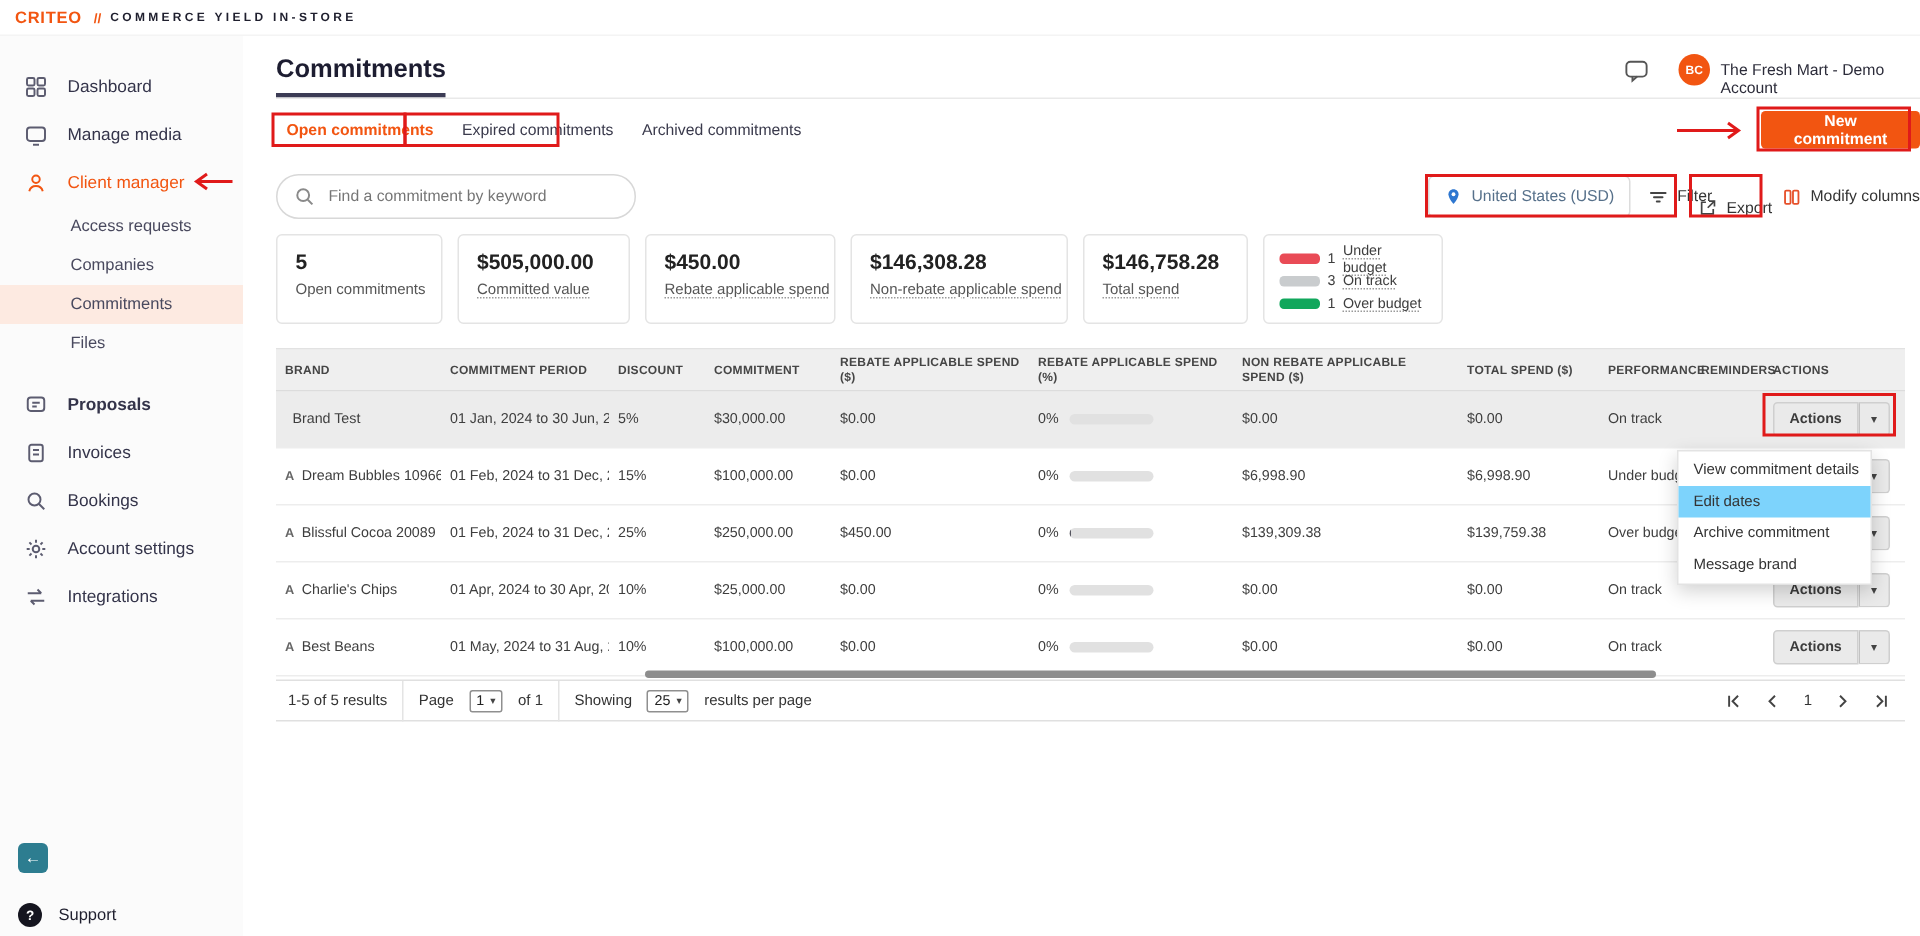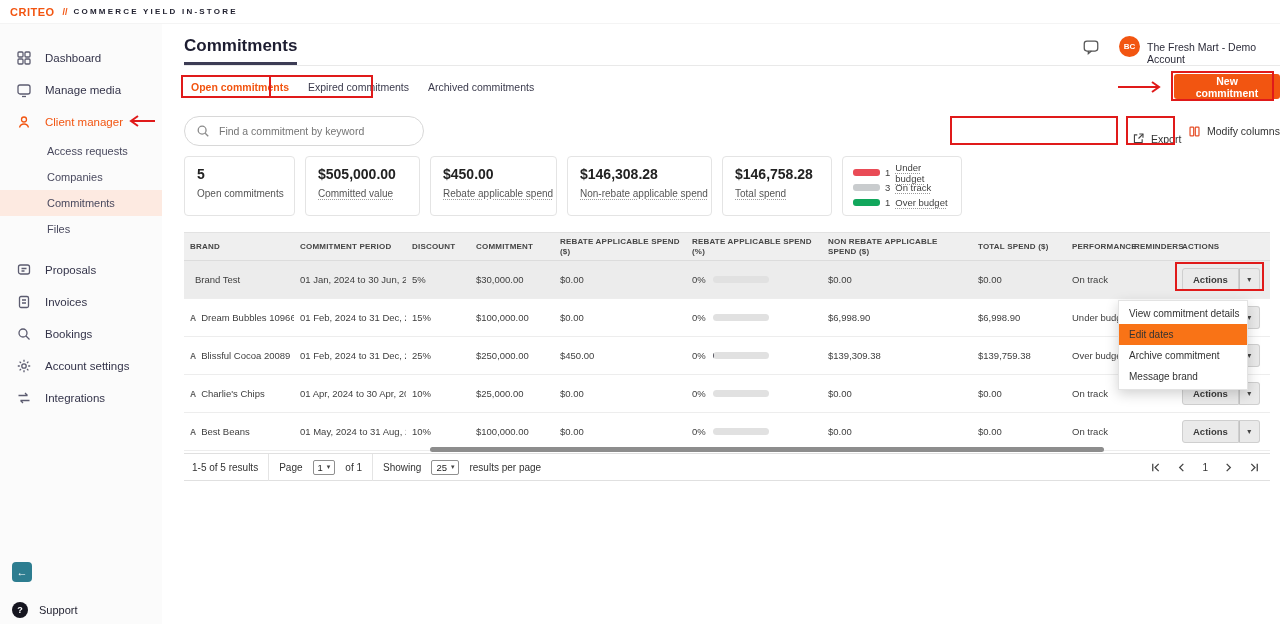--- a/index.html
+++ b/index.html
@@ -14,21 +14,21 @@
 
   
   .sidebar { position:absolute; top:24px; left:0; width:162px; height:600px; background:#fbfbfb; }
   .nav { padding-top:18px; }
   .nav-item { height:32px; display:flex; align-items:center; gap:13px; padding:0 16px; font-size:11.5px; color:#34344a; cursor:pointer; }
   .nav-item svg { width:16px; height:16px; color:#5c5c70; flex:0 0 auto; }
   .nav-item.active { color:#f25511; }
   .nav-item.active svg { color:#f25511; }
   .sub-item { height:26px; display:flex; align-items:center; padding-left:47px; font-size:11px; color:#49495e; cursor:pointer; }
   .sub-item.selected { background:#fdeae1; }
-  .group-gap { margin-top:12px; }
+  .group-gap { margin-top:12px;font-weight:bold; }
   .collapse-btn { position:absolute; left:12px; bottom:42px; width:20px; height:20px; border-radius:4px; background:#2d7d90; color:#fff; display:flex; align-items:center; justify-content:center; font-size:11px; cursor:pointer; }
   .support { position:absolute; left:12px; bottom:6px; display:flex; align-items:center; gap:11px; font-size:11px; color:#1f1f2e; cursor:pointer; }
   .support-icon { width:16px; height:16px; border-radius:50%; background:#15151f; color:#fff; font-size:9px; font-weight:bold; display:flex; align-items:center; justify-content:center; }
 
   
   .main { position:absolute; left:162px; top:24px; width:1118px; height:600px; background:#fff; }
   .page-title { position:absolute; left:22px; top:12px; font-size:17px; font-weight:bold; color:#1d1d31; }
   .title-underline { position:absolute; left:22px; top:38px; width:113px; height:3px; background:#3c3c55; }
   .header-divider { position:absolute; left:22px; right:0; top:41px; height:1px; background:#e9e9e9; }
   .chat-icon { position:absolute; left:920px; top:14px; cursor:pointer; }
@@ -72,21 +72,21 @@
   .track { display:inline-block; width:56px; height:7px; background:#e1e1e1; border-radius:4px; overflow:hidden; }
   .fill { display:block; height:7px; background:#55555f; border-radius:4px; }
   .actions-btn { display:inline-flex; height:23px; cursor:pointer; }
   .actions-label { display:flex; align-items:center; padding:0 10px; background:#eaeaea; border:1px solid #cfcfcf; border-radius:3px 0 0 3px; font-size:9.5px; color:#3c3c3c; font-weight:bold; }
   .actions-caret { display:flex; align-items:center; justify-content:center; width:21px; background:#eaeaea; border:1px solid #cfcfcf; border-left:1px solid #c2c2c2; border-radius:0 3px 3px 0; font-size:8px; color:#444; }
   .hscroll-thumb { position:absolute; left:246px; top:215px; width:674px; height:5px; background:#8d8d8d; border-radius:3px; cursor:grab; }
 
   
   .dropdown { position:absolute; left:956px; top:276px; width:130px; background:#fff; border:1px solid #e3e3e3; box-shadow:0 4px 12px rgba(0,0,0,.18); z-index:30; padding:2px 0; }
   .menu-item { padding:5px 10px; font-size:10px; color:#333; cursor:pointer; white-space:nowrap; }
-  .menu-item.hl { background:#f97316; }
+  .menu-item.hl { background:#7dd3fc; }
 
   
   .pagination { position:absolute; left:22px; top:429px; width:1086px; height:28px; border-top:1px solid #e0e0e0; border-bottom:1px solid #e0e0e0; display:flex; align-items:center; font-size:10px; color:#333; padding:0 10px 0 8px; gap:10px; }
   .vsep { width:1px; height:27px; background:#e4e4e4; align-self:center; }
   .select-box { display:inline-flex; align-items:center; gap:4px; border:1px solid #8f8f8f; border-radius:2px; padding:1px 4px; font-size:9.5px; color:#222; cursor:pointer; background:#fff; }
   .select-box .caret { font-size:7px; color:#444; }
   .pager { margin-left:auto; display:flex; align-items:center; gap:15px; }
   .pg-btn { cursor:pointer; display:flex; align-items:center; }
   .pg-num { font-size:10px; color:#333; }
 
@@ -210,20 +210,37 @@
     <button class="new-commitment">New commitment</button>
 
     <div class="search-wrap">
       <svg viewBox="0 0 16 16" width="14" height="14">
           <circle cx="7" cy="7" r="4.5" fill="none" stroke="#8a8a8a" stroke-width="1.5"></circle>
           <line x1="10.5" y1="10.5" x2="14" y2="14" stroke="#8a8a8a" stroke-width="1.5"></line>
         </svg>
       <input class="search-input" type="text" placeholder="Find a commitment by keyword" style="">
     </div>
 
+    <div class="region-group">
+      <div class="region-pill">
+        <svg viewBox="0 0 16 16" width="12" height="12">
+            <path d="M8 1.5c-2.6 0-4.5 1.9-4.5 4.4C3.5 9.6 8 14.5 8 14.5s4.5-4.9 4.5-8.6C12.5 3.4 10.6 1.5 8 1.5z" fill="#2e77d0"></path>
+            <circle cx="8" cy="6" r="1.7" fill="#fff"></circle>
+          </svg>
+        <span>United States (USD)</span>
+      </div>
+      <div class="filter-btn">
+        <svg viewBox="0 0 16 16" width="13" height="13" stroke="#444" stroke-width="1.6" stroke-linecap="round">
+            <line x1="2" y1="4.5" x2="14" y2="4.5"></line>
+            <line x1="4.5" y1="8" x2="11.5" y2="8"></line>
+            <line x1="6.8" y1="11.5" x2="9.2" y2="11.5"></line>
+          </svg>
+        <span>Filter</span>
+      </div>
+    </div>
 
     <div class="export-btn">
       <svg viewBox="0 0 16 16" width="13" height="13" fill="none" stroke="#444" stroke-width="1.4">
           <path d="M6.5 3.5H3v9.5h9.5V9"></path>
           <path d="M9 2.5h4.5V7"></path>
           <path d="M13.5 2.5L8 8"></path>
         </svg>
       <span>Export</span>
     </div>
 

